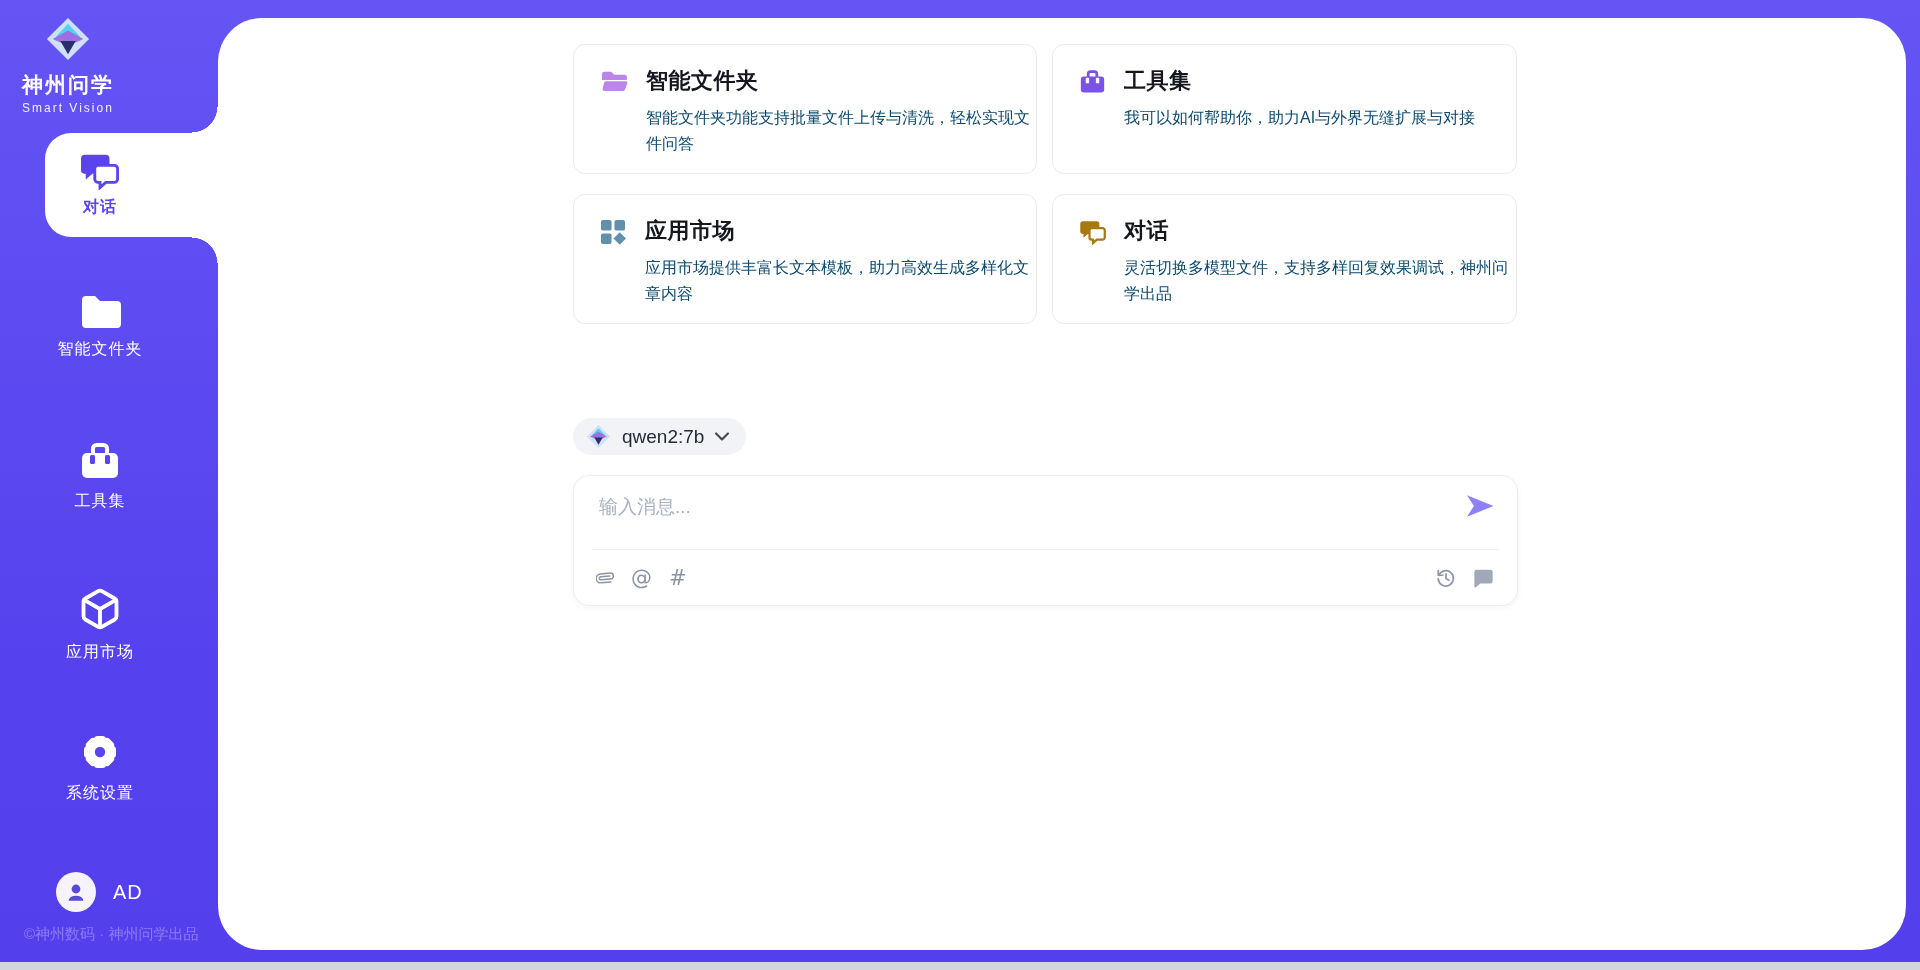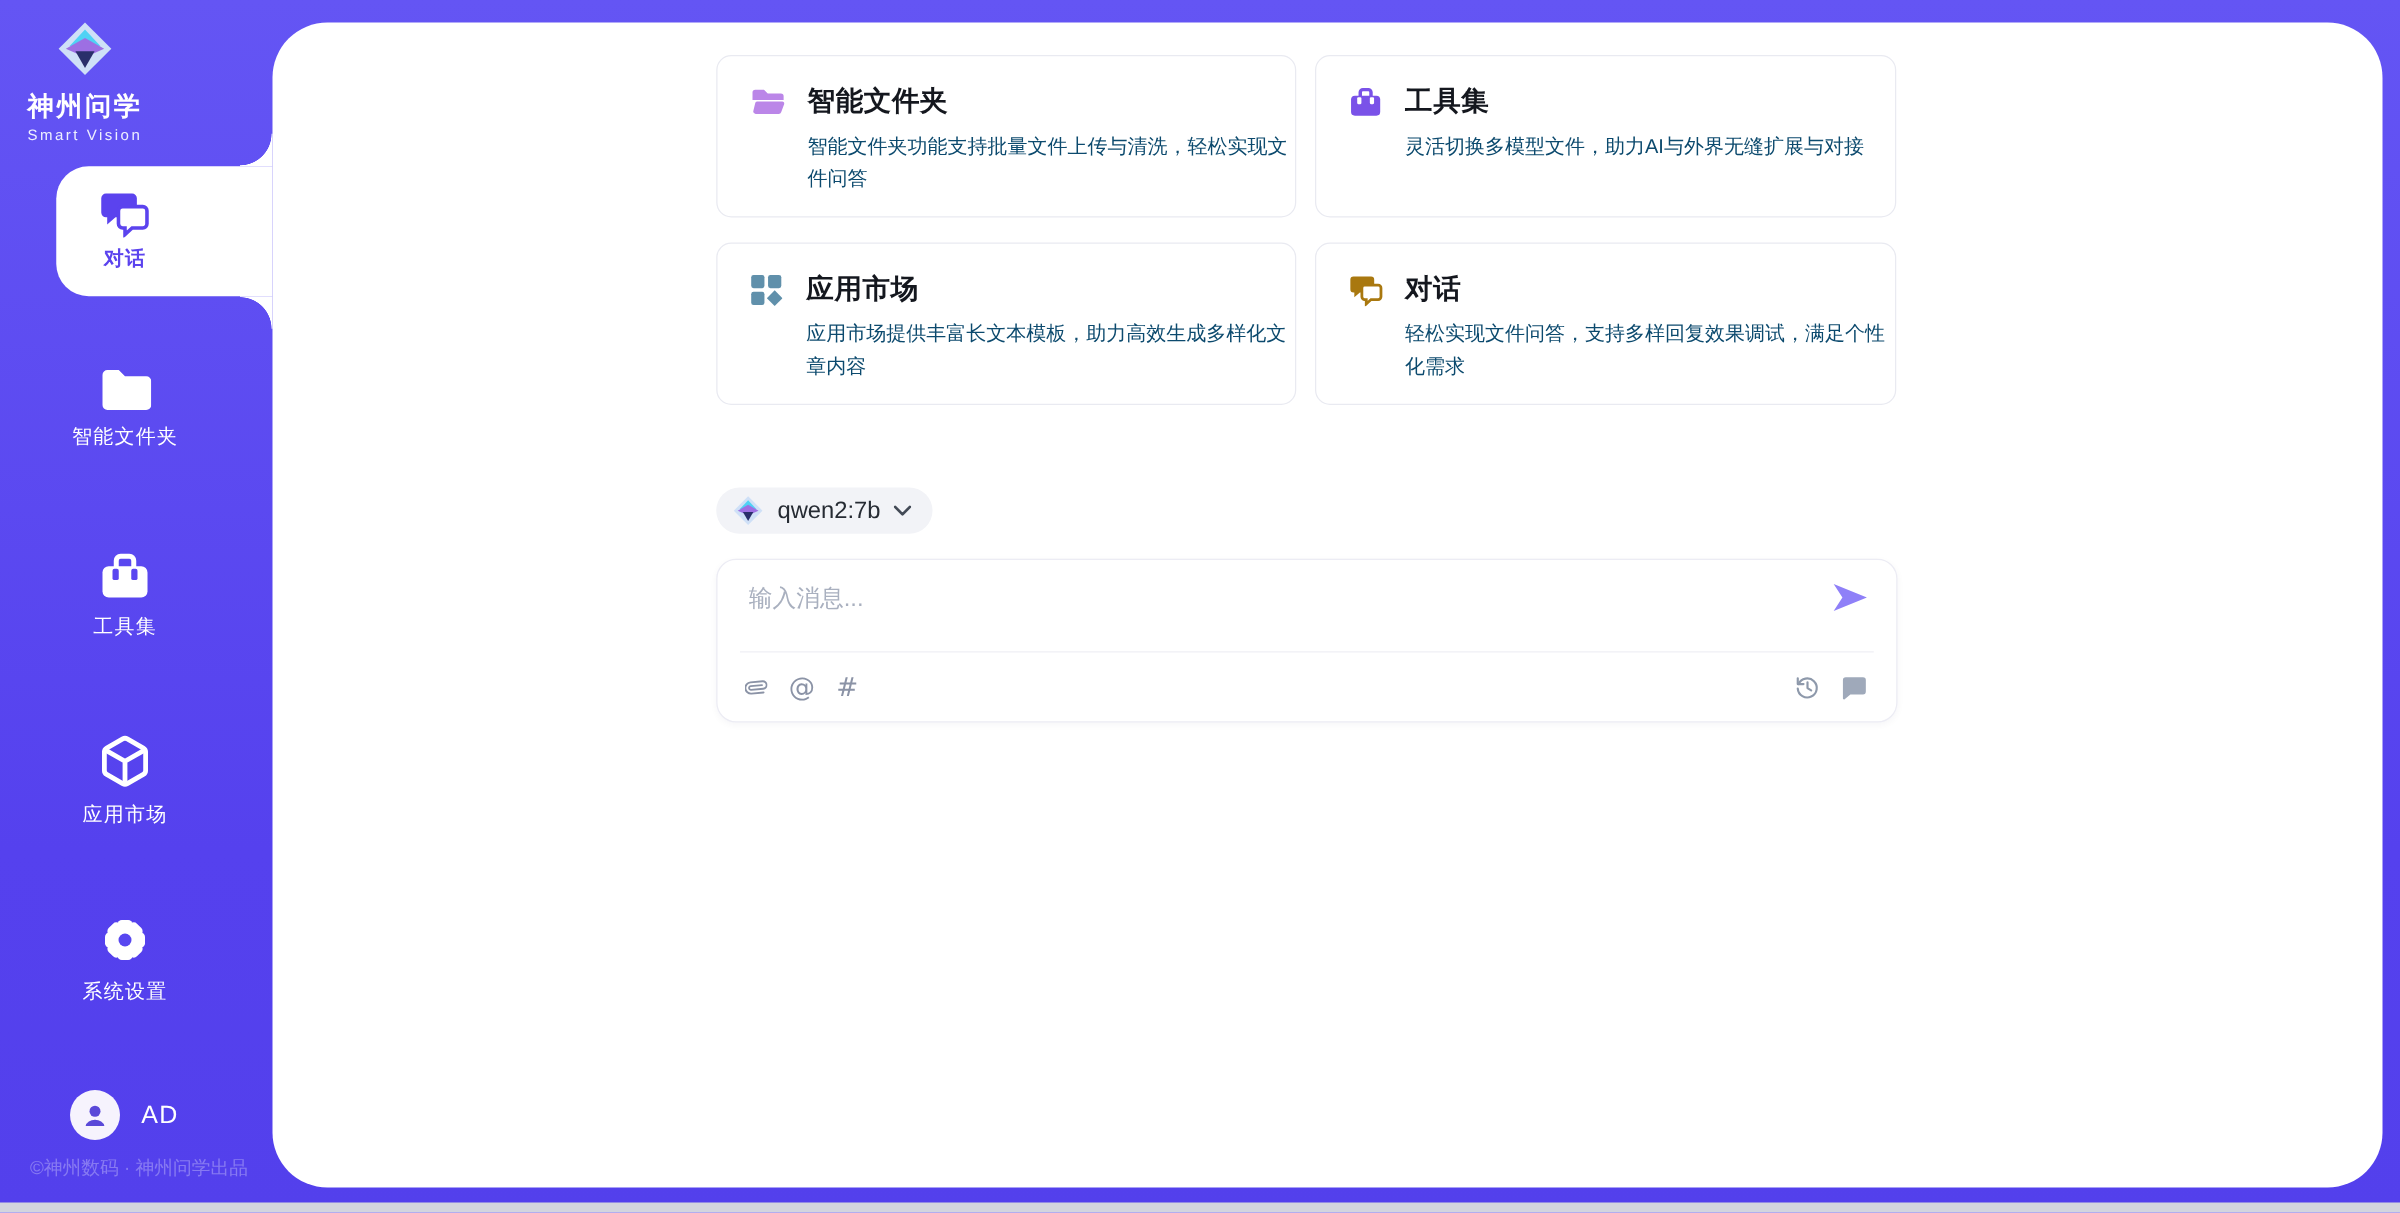--- a/index.html
+++ b/index.html
@@ -54,21 +54,21 @@
     padding:21px 22px 0 26px; display:flex; gap:17px; cursor:pointer; background:#fff;
   }
   .card .c-icon { flex:0 0 28px; margin-top:3px; }
   .card h2 { font-size:22px; font-weight:bold; color:#14171e; margin-bottom:9px; letter-spacing:0.5px; }
   .card p { font-size:16px; line-height:1.62; color:#0c4a6e; width:396px; }
   .ic-folder  { color:#bb86e8; }
   .ic-tool    { color:#7a52e8; }
   .ic-grid    { color:#6090ab; }
   .ic-chatamb { color:#a9780f; }
 
-  .pill-row { margin-top:66px; }
+  .pill-row { margin-top:94px; }
   .model-pill {
     display:inline-flex; align-items:center; gap:11px; height:37px; padding:0 17px 0 13px;
     background:#f2f3f7; border-radius:19px; cursor:pointer;
   }
   .model-pill .m-name { font-size:19px; color:#262b33; }
 
   .composer {
     margin-top:20px; height:131px; border:1.5px solid #ececf4; border-radius:16px;
     background:#fff; box-shadow:0 2px 6px rgba(30,30,80,0.04); position:relative;
   }
@@ -193,21 +193,21 @@
       <div class="c-icon ic-tool">
         <svg width="27" height="25" viewBox="0 0 44 40">
           <rect x="15" y="4" width="14" height="14" rx="3.5" fill="none" stroke="currentColor" stroke-width="4.5"></rect>
           <rect x="3" y="12" width="38" height="26" rx="5" fill="currentColor"></rect>
           <rect x="11" y="14" width="5.5" height="9" rx="1.5" fill="#fff"></rect>
           <rect x="27.5" y="14" width="5.5" height="9" rx="1.5" fill="#fff"></rect>
         </svg>
       </div>
       <div>
         <h2>工具集</h2>
-        <p>灵活切换多模型文件，助力AI与外界无缝扩展与对接</p>
+        <p>我可以如何帮助你，助力AI与外界无缝扩展与对接</p>
       </div>
     </div>
 
     <div class="card">
       <div class="c-icon ic-grid">
         <svg width="26" height="26" viewBox="0 0 27 27">
           <rect x="1" y="1" width="11" height="11" rx="2" fill="currentColor"></rect>
           <rect x="15" y="1" width="11" height="11" rx="2" fill="currentColor"></rect>
           <rect x="1" y="15" width="11" height="11" rx="2" fill="currentColor"></rect>
           <polygon points="20.5,13.8 27,20.3 20.5,26.8 14,20.3" fill="currentColor"></polygon>
@@ -221,21 +221,21 @@
 
     <div class="card">
       <div class="c-icon ic-chatamb">
         <svg width="28" height="26" viewBox="0 0 44 40">
           <path d="M6,3 h22 a4,4 0 0 1 4,4 v12 a4,4 0 0 1 -4,4 h-14 l-7,6 v-6 h-1 a4,4 0 0 1 -4,-4 v-12 a4,4 0 0 1 4,-4 z" fill="currentColor"></path>
           <path d="M20,14 h17 a3.5,3.5 0 0 1 3.5,3.5 v11 a3.5,3.5 0 0 1 -3.5,3.5 h-9 l-6,5.5 v-5.5 h-2 a3.5,3.5 0 0 1 -3.5,-3.5 v-11 a3.5,3.5 0 0 1 3.5,-3.5 z" fill="#fff" stroke="currentColor" stroke-width="3.5"></path>
         </svg>
       </div>
       <div>
         <h2>对话</h2>
-        <p>轻松实现文件问答，支持多样回复效果调试，满足个性化需求</p>
+        <p>灵活切换多模型文件，支持多样回复效果调试，神州问学出品</p>
       </div>
     </div>
 
   </div>
 
   <div class="pill-row">
     <div class="model-pill">
       <svg width="25" height="25" viewBox="0 0 48 48">
         <polygon points="24,2 46,24 24,46 2,24" fill="#cfe0f7"></polygon>
         <polygon points="24,8 37,22 11,22" fill="#4fd2f4"></polygon>

